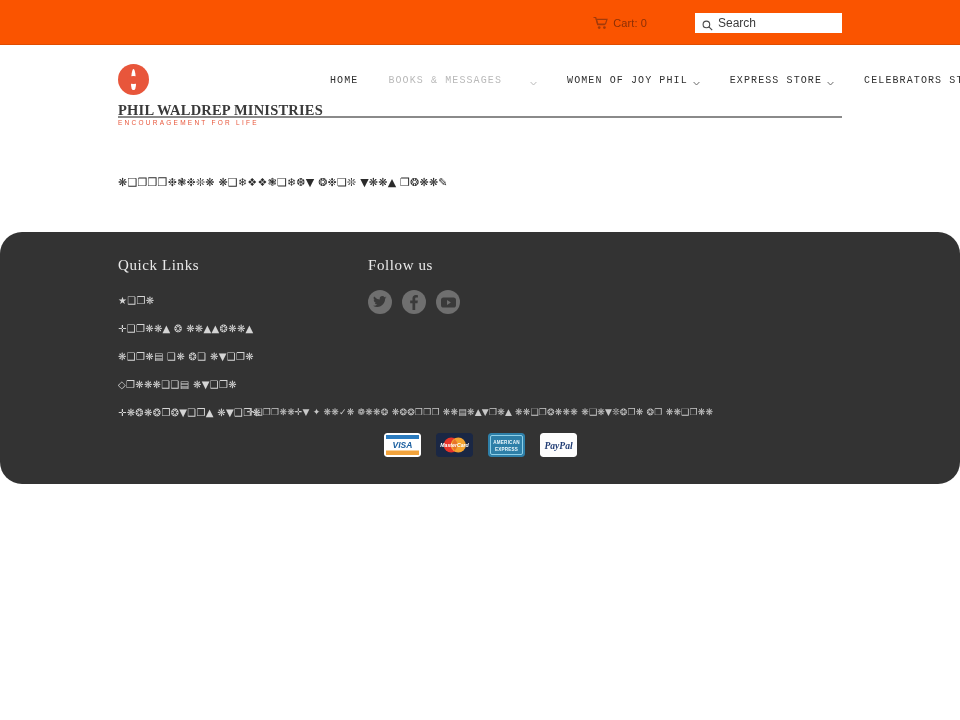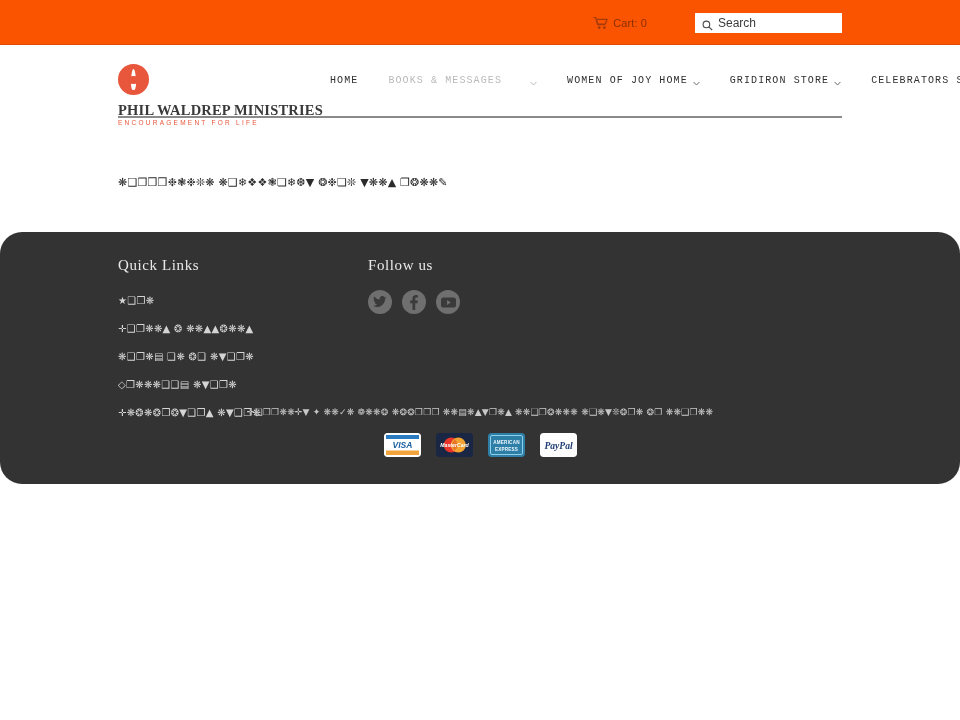--- a/index.html
+++ b/index.html
@@ -361,30 +361,30 @@
     <a class="nav-item muted" href="#">
       <span>BOOKS &amp; MESSAGES</span>
       <span class="caret">
         <svg width="7" height="5" viewBox="0 0 7 5">
             <path d="M0.6 1 L3.5 4 L6.4 1" fill="none" stroke="#b9b9b9" stroke-width="1"></path>
           </svg>
       </span>
     </a>
 
     <a class="nav-item" href="#">
-      <span>WOMEN OF JOY HOME</span>
+      <span>WOMEN OF JOY PHIL</span>
       <span class="caret">
         <svg width="7" height="5" viewBox="0 0 7 5">
             <path d="M0.6 1 L3.5 4 L6.4 1" fill="none" stroke="#6a6a6a" stroke-width="1"></path>
           </svg>
       </span>
     </a>
 
     <a class="nav-item" href="#">
-      <span>GRIDIRON STORE</span>
+      <span>EXPRESS STORE</span>
       <span class="caret">
         <svg width="7" height="5" viewBox="0 0 7 5">
             <path d="M0.6 1 L3.5 4 L6.4 1" fill="none" stroke="#6a6a6a" stroke-width="1"></path>
           </svg>
       </span>
     </a>
 
     <a class="nav-item" href="#">
       <span>CELEBRATORS STORE</span>
     </a>

